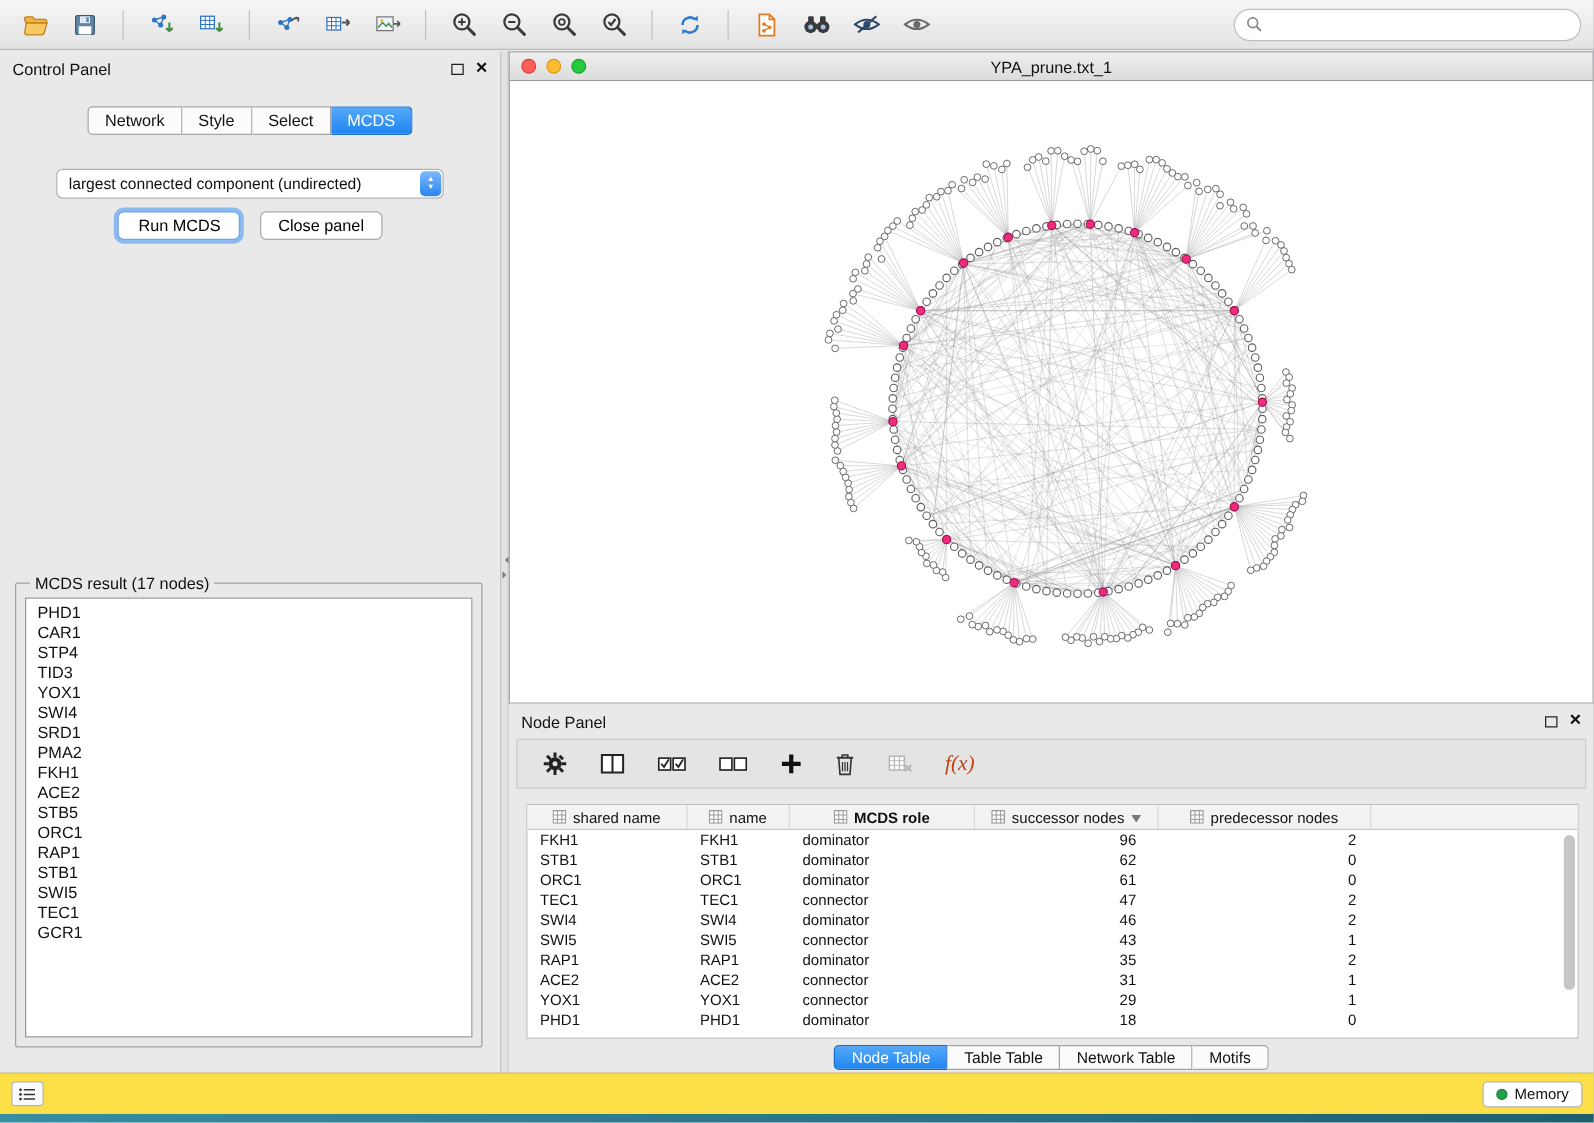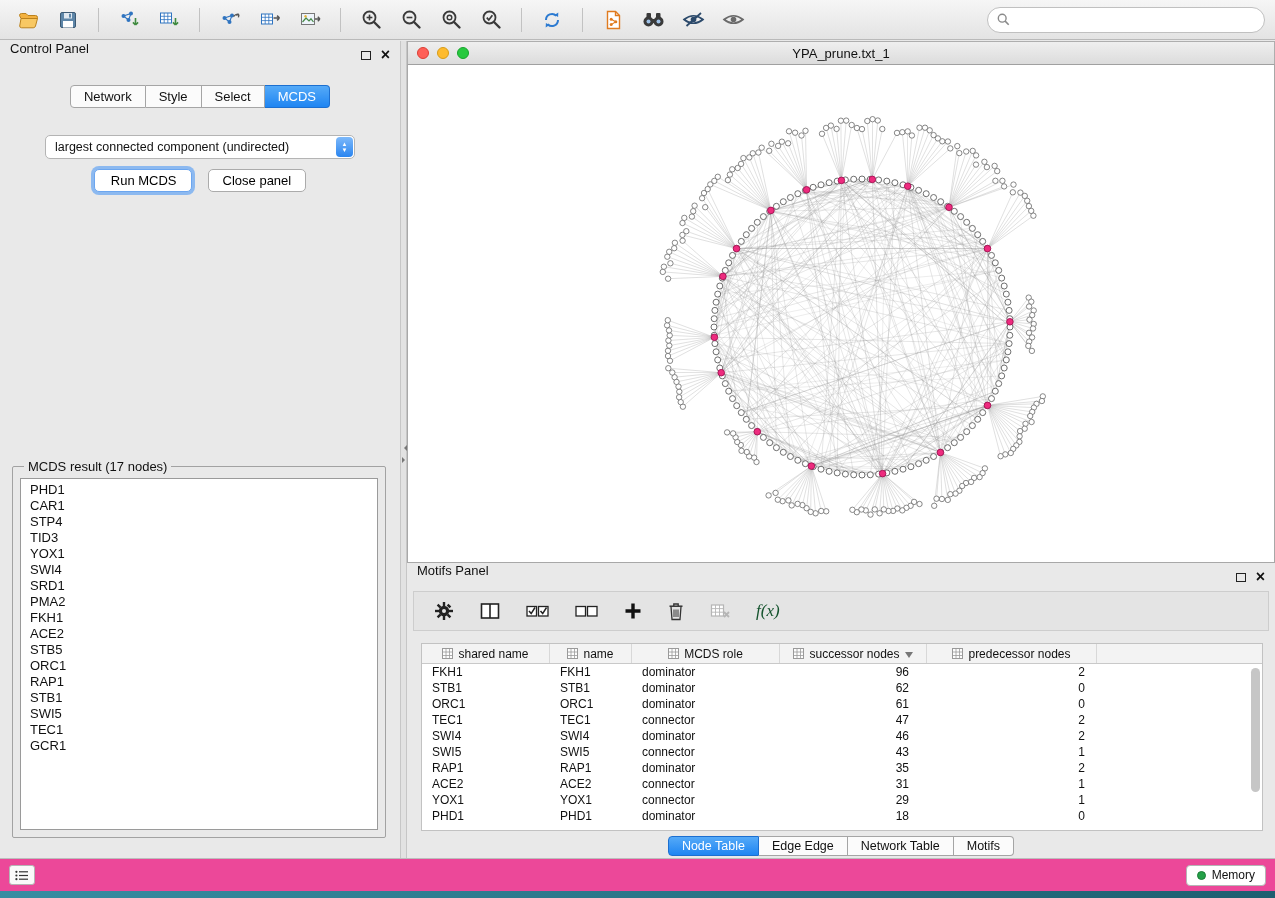--- a/index.html
+++ b/index.html
@@ -19,21 +19,21 @@
   .tool-btn { width:36px; height:30px; display:flex; align-items:center; justify-content:center;
     border-radius:4px; cursor:default; }
   .tool-sep { width:1px; height:24px; background:#c2c2c2; margin:0 8px; }
   .search-box { margin-left:auto; width:278px; height:26px; background:#fff;
     border:1px solid #c0c0c0; border-radius:13px; display:flex; align-items:center; padding:0 9px; gap:6px; }
   .search-box input { border:none; outline:none; flex:1; font-size:12px; background:transparent;
     font-family:"Liberation Sans",sans-serif; }
 
   
   .control-panel { position:absolute; left:0; top:41px; width:400px; height:817px; background:#e9e9e9; }
-  .panel-header { height:28px; display:flex; padding:0 10px; font-size:13px; }
+  .panel-header { height:28px; display:flex; align-items:center; padding:0 10px; font-size:13px; }
   .win-ctl { margin-left:auto; display:flex; align-items:center; gap:10px; }
   .float-box { width:10px; height:9px; border:1.5px solid #222; }
   .close-x { font-size:16px; font-weight:bold; line-height:1; color:#111; }
   .ctl-tabs { display:flex; justify-content:center; margin-top:16px; }
   .seg { display:flex; }
   .seg-btn { font-size:13px; padding:3px 13px; background:#fbfbfb; border:1px solid #a5a5a5;
     border-left:none; color:#111; white-space:nowrap; }
   .seg-btn:first-child { border-left:1px solid #a5a5a5; border-radius:4px 0 0 4px; }
   .seg-btn:last-child { border-radius:0 4px 4px 0; }
   .seg-btn.active { background:linear-gradient(#55aaf8,#1f85f2); color:#fff; border-color:#1c6fd0; }
@@ -76,42 +76,42 @@
   .net-canvas { position:absolute; left:0; top:24px; right:0; bottom:0; background:#fff;
     border:1px solid #a8a8a8; border-top:none; }
   .net-canvas svg { display:block; }
 
   
   .table-panel { position:absolute; left:407px; top:563px; width:868px; height:295px; background:#e9e9e9; }
   .table-toolbar { position:absolute; left:6px; right:6px; top:28px; height:40px;
     background:#e4e4e4; border:1px solid #cdcdcd; display:flex; align-items:center; gap:26px;
     padding:0 20px; }
   .tt-btn { display:flex; align-items:center; justify-content:center; }
-  .fx { font-family:"Liberation Serif", serif; font-style:italic; font-size:17px; color:#14532d; }
+  .fx { font-family:"Liberation Serif", serif; font-style:italic; font-size:17px; color:#c2410c; }
   .table-wrap { position:absolute; left:14px; right:12px; top:80px; height:188px;
     background:#fff; border:1px solid #c2c2c2; }
   .thead { display:flex; height:20px; background:#f3f3f3; border-bottom:1px solid #c9c9c9;
     font-size:12px; }
   .th { display:flex; align-items:center; justify-content:center; gap:5px;
     border-right:1px solid #d8d8d8; overflow:hidden; white-space:nowrap; }
   .th:last-child { border-right:none; }
   .tbody { position:relative; height:167px; overflow:hidden; }
   .tr { display:flex; height:16px; align-items:center; font-size:12px; }
   .td { overflow:hidden; white-space:nowrap; }
   .td.txt { padding-left:10px; }
   .td.num { text-align:right; }
   .td.num.c3 { padding-right:18px; }
   .td.num.c4 { padding-right:12px; }
   .vscroll { position:absolute; right:2px; top:4px; width:9px; height:124px;
     background:#c6c6c6; border-radius:5px; }
   .table-tabs { position:absolute; left:0; right:0; top:273px; display:flex; justify-content:center; }
   .table-tabs .seg-btn { font-size:12.5px; padding:2px 13px; }
 
   
-  .status-bar { position:absolute; left:0; right:0; top:858px; height:33px; background:#ec4899;
+  .status-bar { position:absolute; left:0; right:0; top:858px; height:33px; background:#fde047;
     border-top:1px solid #bdbdbd; display:flex; align-items:center; padding:16px 9px; }
   .menu-btn { width:26px; height:20px; background:#fafafa; border:1px solid #b5b5b5; border-radius:3px;
     display:flex; align-items:center; justify-content:center; }
   .memory-btn { margin-left:auto; height:21px; background:#fff; border:1px solid #b5b5b5; border-radius:4px;
     display:flex; align-items:center; gap:6px; padding:0 10px; font-size:12px; }
   .mem-dot { width:9px; height:9px; border-radius:50%; background:#24a148; border:1px solid #1b7d37; }
 </style>
 </head>
 <body>
 
@@ -1155,21 +1155,21 @@
             <circle cx="349.3" cy="366.7" r="3.3" fill="#ee2b7e" stroke="#a31253" stroke-width="0.9"></circle>
             <circle cx="313.2" cy="307.7" r="3.3" fill="#ee2b7e" stroke="#a31253" stroke-width="0.9"></circle>
             <circle cx="306.4" cy="272.3" r="3.3" fill="#ee2b7e" stroke="#a31253" stroke-width="0.9"></circle>
           </g>
         </svg>
     </div>
   </div>
 
   <div class="table-panel">
     <div class="panel-header">
-      <span>Motifs Panel</span>
+      <span>Node Panel</span>
       <span class="win-ctl">
         <span class="float-box"></span>
         <span class="close-x">×</span>
       </span>
     </div>
     <div class="table-toolbar" id="table-toolbar">
         <div class="tt-btn">
           <svg width="20" height="20" viewBox="0 0 20 20">
             <g stroke="#222" stroke-width="2.4">
               <line x1="10" y1="1" x2="10" y2="5"></line>
@@ -1238,21 +1238,21 @@
             </svg>
             <span>shared name</span>
           </div>
           <div class="th" style="width: 82px;">
             <svg width="11" height="11" viewBox="0 0 11 11">
               <rect x="0.5" y="0.5" width="10" height="10" fill="#fdfdfd" stroke="#9a9a9a"></rect>
               <path d="M0.5 4 h10 M0.5 7.5 h10 M4 0.5 v10 M7.5 0.5 v10" stroke="#9a9a9a" stroke-width="0.8"></path>
             </svg>
             <span>name</span>
           </div>
-          <div class="th" style="width: 148px;">
+          <div class="th" style="width: 148px; font-weight: bold;">
             <svg width="11" height="11" viewBox="0 0 11 11">
               <rect x="0.5" y="0.5" width="10" height="10" fill="#fdfdfd" stroke="#9a9a9a"></rect>
               <path d="M0.5 4 h10 M0.5 7.5 h10 M4 0.5 v10 M7.5 0.5 v10" stroke="#9a9a9a" stroke-width="0.8"></path>
             </svg>
             <span>MCDS role</span>
           </div>
           <div class="th" style="width: 147px;">
             <svg width="11" height="11" viewBox="0 0 11 11">
               <rect x="0.5" y="0.5" width="10" height="10" fill="#fdfdfd" stroke="#9a9a9a"></rect>
               <path d="M0.5 4 h10 M0.5 7.5 h10 M4 0.5 v10 M7.5 0.5 v10" stroke="#9a9a9a" stroke-width="0.8"></path>
@@ -1341,21 +1341,21 @@
             <div class="td txt" style="width: 82px;">PHD1</div>
             <div class="td txt" style="width: 148px;">dominator</div>
             <div class="td num c3" style="width: 147px;">18</div>
             <div class="td num c4" style="width: 170px;">0</div>
           </div>
         </div>
     </div>
     <div class="table-tabs">
       <div class="seg" id="table-tabs">
           <div class="seg-btn active">Node Table</div>
-          <div class="seg-btn">Edge Edge</div>
+          <div class="seg-btn">Table Table</div>
           <div class="seg-btn">Network Table</div>
           <div class="seg-btn">Motifs</div>
         </div>
     </div>
   </div>
 
   <div class="status-bar">
     <div class="menu-btn">
       <svg width="14" height="11" viewBox="0 0 14 11">
         <g stroke="#333" stroke-width="1.2">

